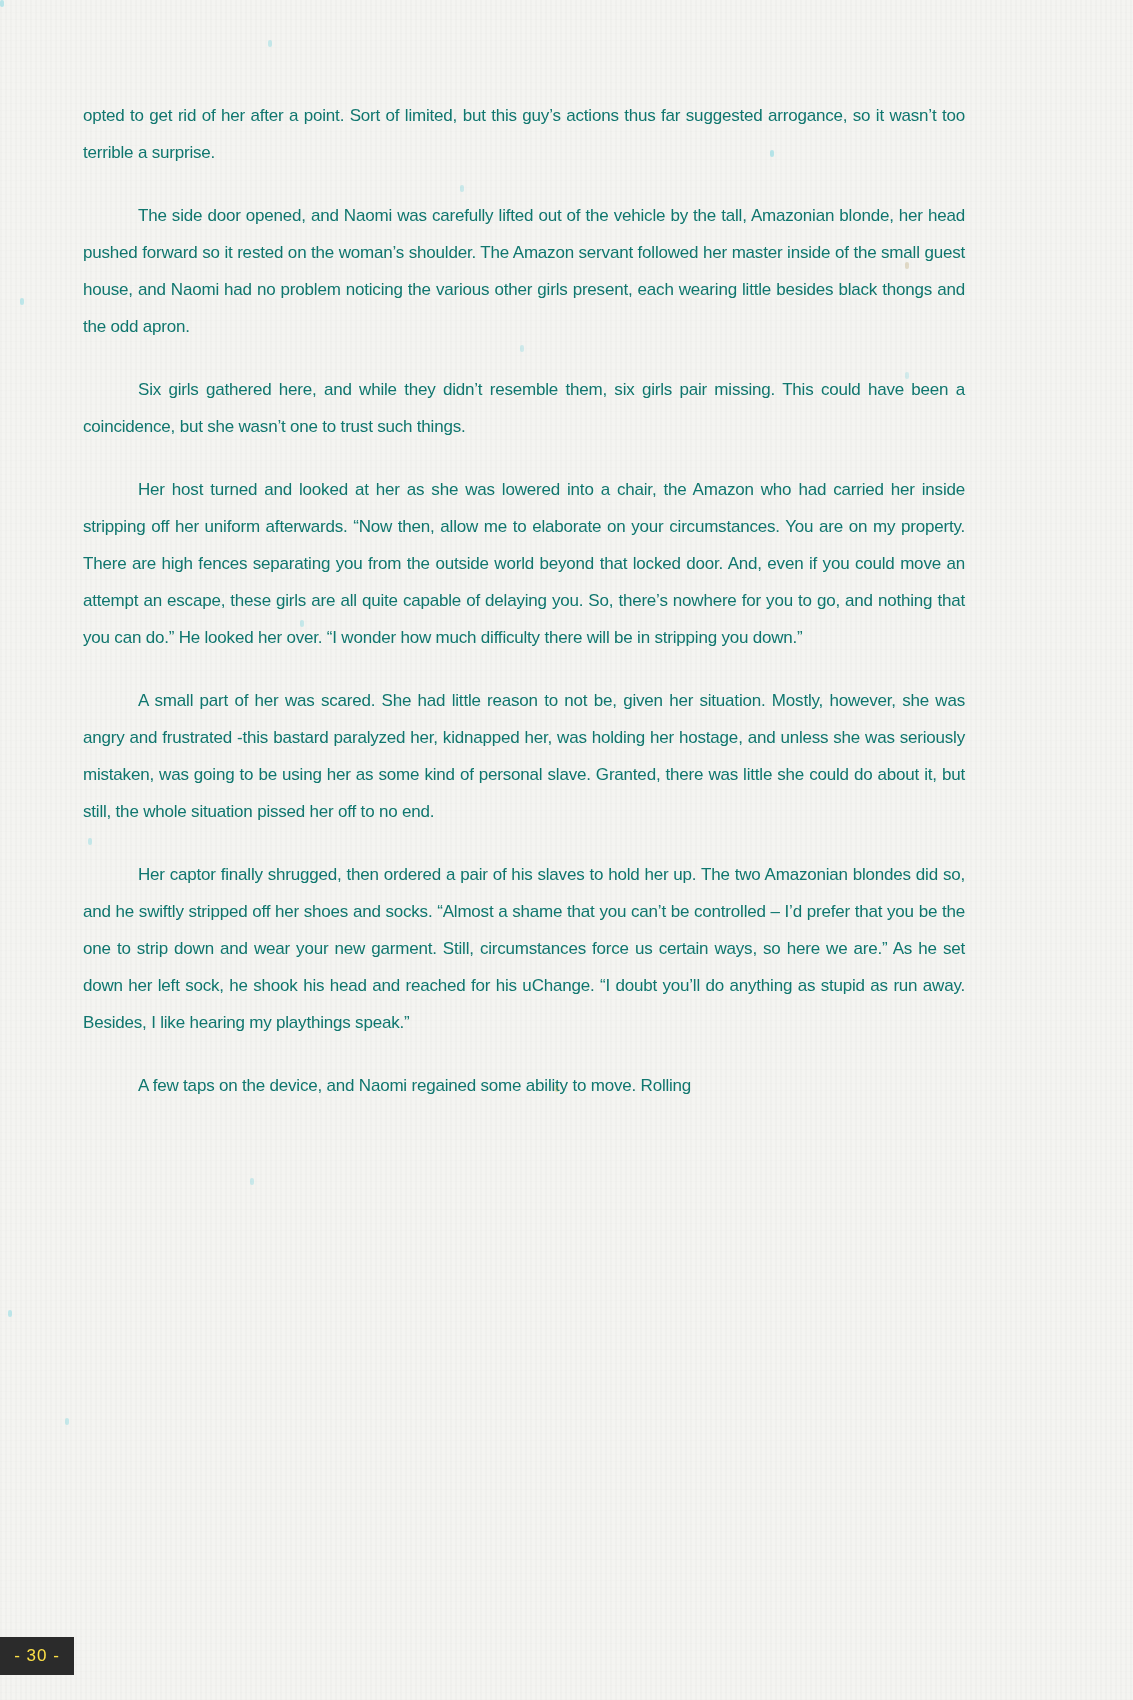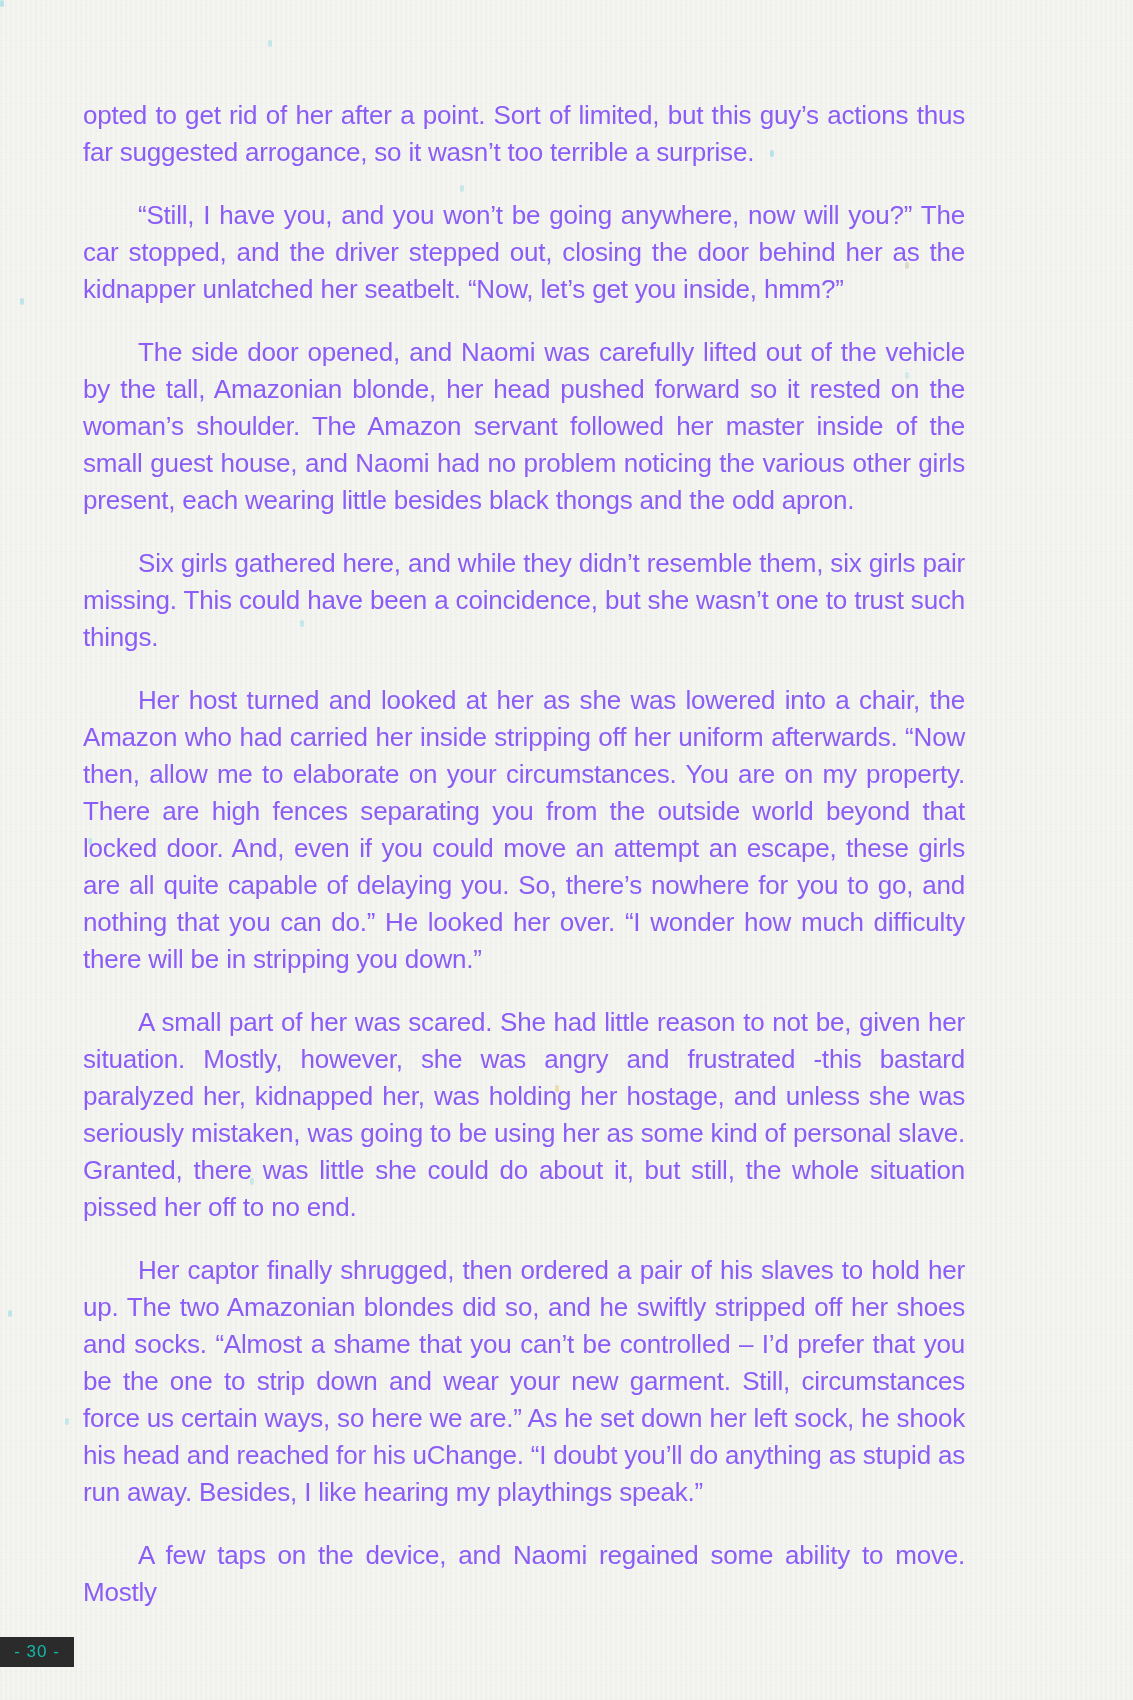--- a/index.html
+++ b/index.html
@@ -51,58 +51,57 @@
       555px 1085px 0 rgba(230,190,90,0.45),
       905px 262px 0 rgba(190,170,120,0.35);
     pointer-events: none;
   }
 
   .text-block {
     position: absolute;
     left: 83px;
     top: 97px;
     width: 882px;
-    color: #8b5cf6;
-    font-size: 26px;
+    color: #0f766e;
+    font-size: 17px;
     line-height: 37px;
     letter-spacing: -0.2px;
     text-align: justify;
   }
 
   .text-block p { margin: 0 0 26px 0; }
   .text-block p.indent { text-indent: 55px; }
 
   .page-number-badge {
     position: absolute;
     left: 0;
     top: 1637px;
     width: 74px;
-    height: 30px;
+    height: 38px;
     background: #2b2b2b;
-    color: #14b8a6;
+    color: #fde047;
     display: flex;
     align-items: center;
     justify-content: center;
     font-size: 17px;
     letter-spacing: 1px;
   }
 </style>
 </head>
 <body>
 
 <div class="page">
   <div class="speckles"></div>
 
   <div class="text-block" id="paragraphs">
       <p class="">opted to get rid of her after a point. Sort of limited, but this guy’s actions thus far suggested arrogance, so it wasn’t too terrible a surprise.</p>
-      <p class="indent">“Still, I have you, and you won’t be going anywhere, now will you?” The car stopped, and the driver stepped out, closing the door behind her as the kidnapper unlatched her seatbelt. “Now, let’s get you inside, hmm?”</p>
       <p class="indent">The side door opened, and Naomi was carefully lifted out of the vehicle by the tall, Amazonian blonde, her head pushed forward so it rested on the woman’s shoulder. The Amazon servant followed her master inside of the small guest house, and Naomi had no problem noticing the various other girls present, each wearing little besides black thongs and the odd apron.</p>
       <p class="indent">Six girls gathered here, and while they didn’t resemble them, six girls pair missing. This could have been a coincidence, but she wasn’t one to trust such things.</p>
       <p class="indent">Her host turned and looked at her as she was lowered into a chair, the Amazon who had carried her inside stripping off her uniform afterwards. “Now then, allow me to elaborate on your circumstances. You are on my property. There are high fences separating you from the outside world beyond that locked door. And, even if you could move an attempt an escape, these girls are all quite capable of delaying you. So, there’s nowhere for you to go, and nothing that you can do.” He looked her over. “I wonder how much difficulty there will be in stripping you down.”</p>
       <p class="indent">A small part of her was scared. She had little reason to not be, given her situation. Mostly, however, she was angry and frustrated -this bastard paralyzed her, kidnapped her, was holding her hostage, and unless she was seriously mistaken, was going to be using her as some kind of personal slave. Granted, there was little she could do about it, but still, the whole situation pissed her off to no end.</p>
       <p class="indent">Her captor finally shrugged, then ordered a pair of his slaves to hold her up. The two Amazonian blondes did so, and he swiftly stripped off her shoes and socks. “Almost a shame that you can’t be controlled – I’d prefer that you be the one to strip down and wear your new garment. Still, circumstances force us certain ways, so here we are.” As he set down her left sock, he shook his head and reached for his uChange. “I doubt you’ll do anything as stupid as run away. Besides, I like hearing my playthings speak.”</p>
-      <p class="indent">A few taps on the device, and Naomi regained some ability to move. Mostly</p>
+      <p class="indent">A few taps on the device, and Naomi regained some ability to move. Rolling</p>
     </div>
 
   <div class="page-number-badge">
     <span>- 30 -</span>
   </div>
 </div>
 
 </body></html>

